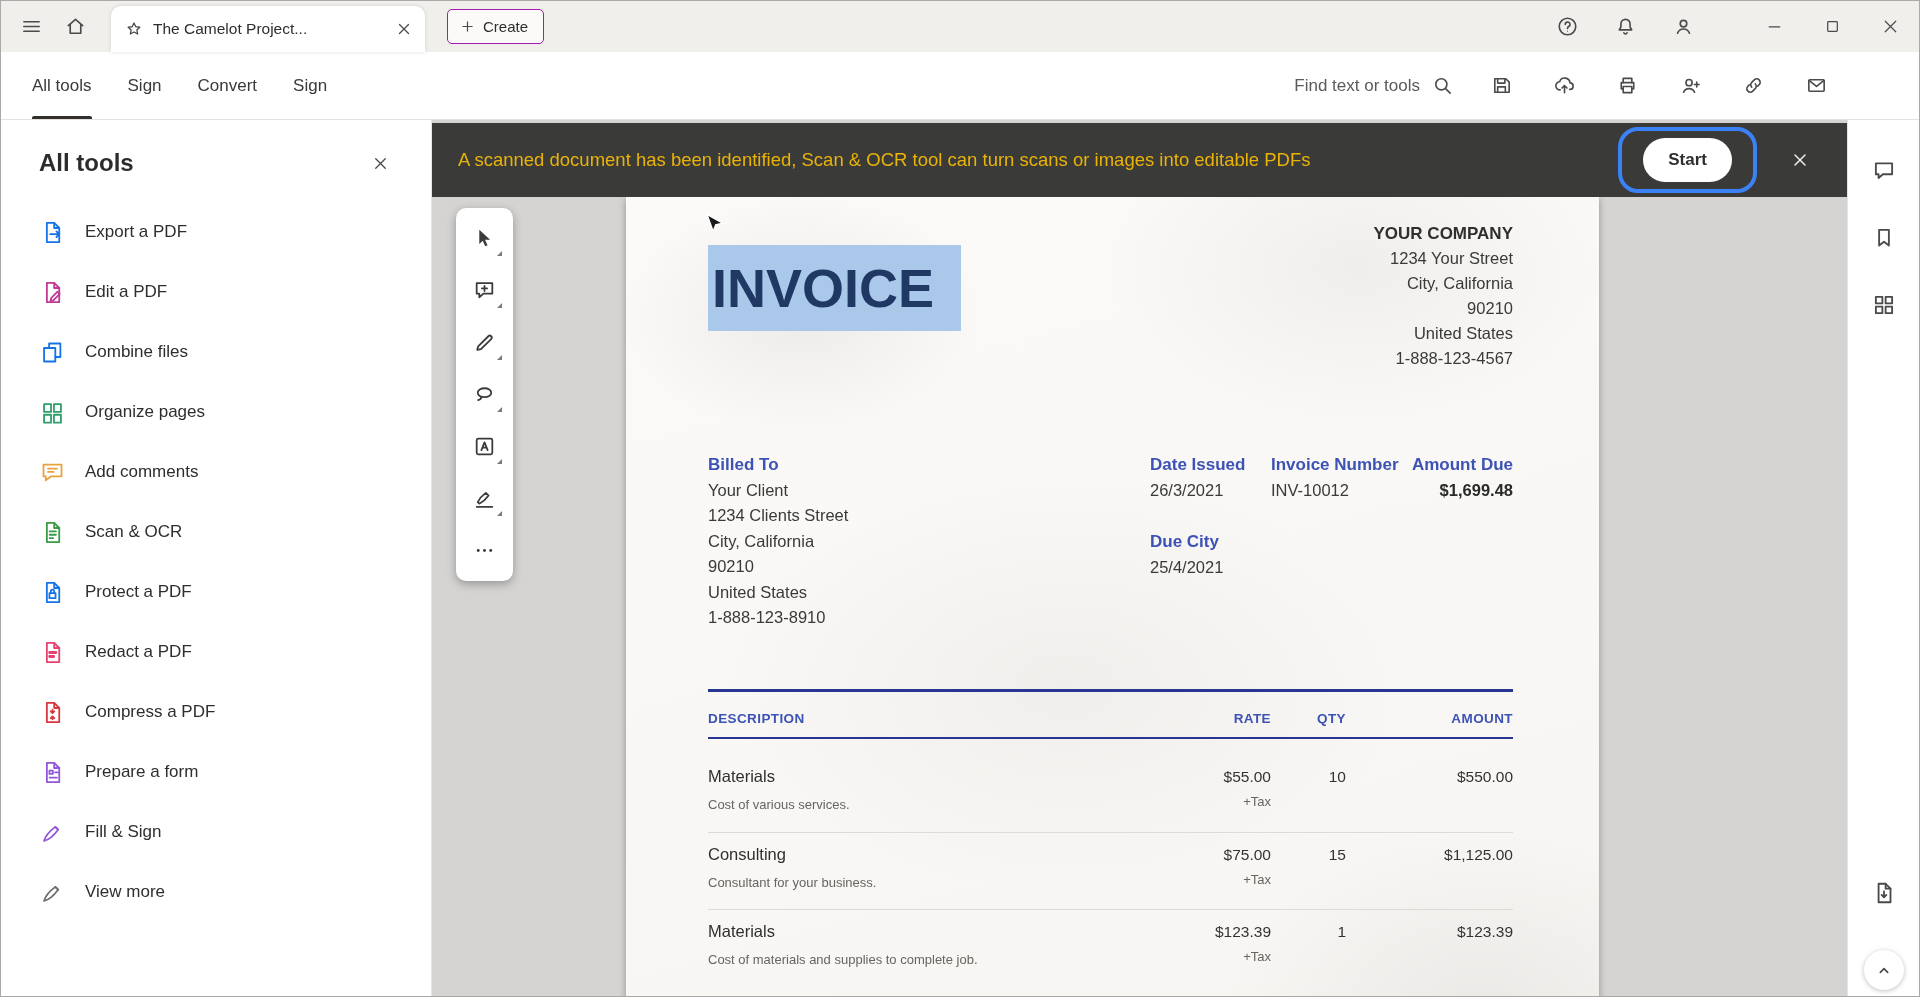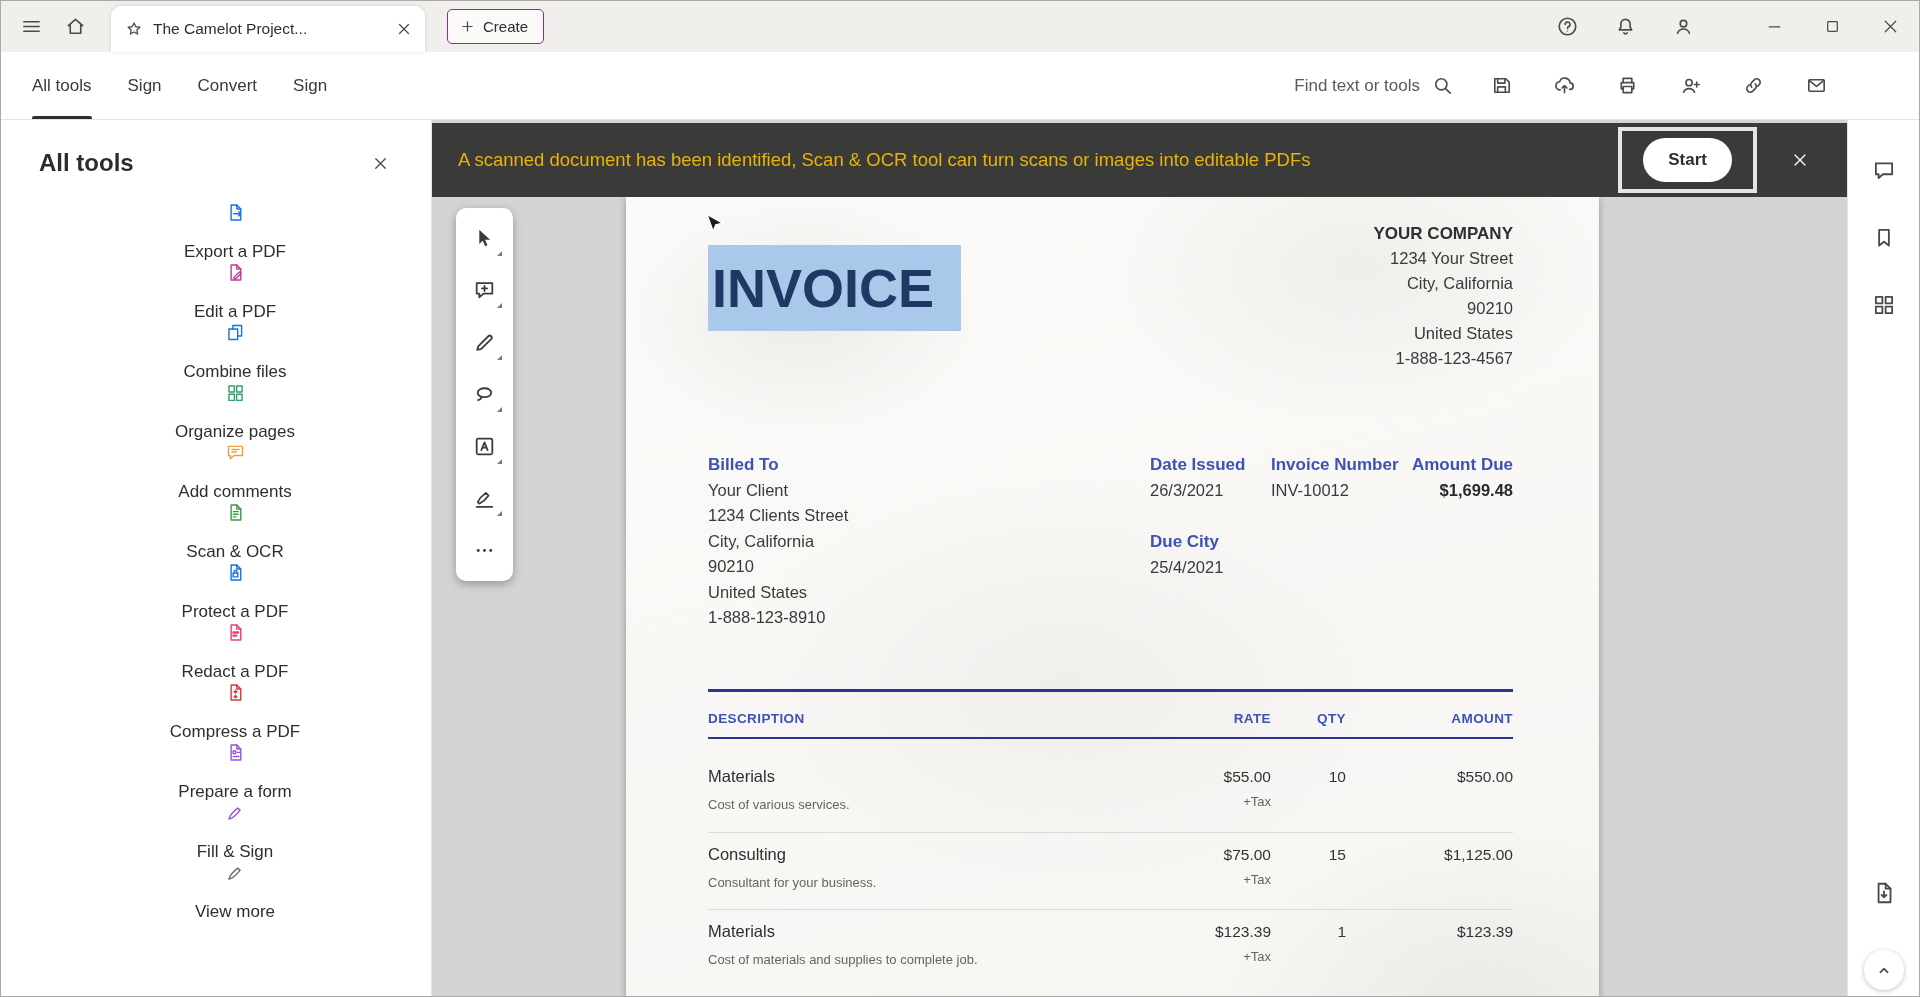--- a/index.html
+++ b/index.html
@@ -38,28 +38,28 @@
   
   #main { display:flex; height:878px; }
 
   
   #tools-panel { width:431px; background:#fff; border-right:1px solid #E6E3E0; }
   .panel-head { display:flex; align-items:center; justify-content:space-between; padding:28px 36px 12px 38px; }
   .panel-title { font-size:24px; font-weight:bold; color:#2C2C2C; }
   .panel-close { width:30px; height:30px; display:flex; align-items:center; justify-content:center; cursor:pointer; }
   .panel-close svg { width:19px; height:19px; }
   .tool-list { margin-top:12px; }
-  .tool-item { display:flex; align-items:center; gap:19px; height:60px; padding-left:38px; font-size:17px; color:#2E2E2E; cursor:pointer;flex-direction:column; }
+  .tool-item { display:flex; align-items:center; gap:19px; height:60px; padding-left:38px; font-size:17px; color:#2E2E2E; cursor:pointer; }
 
   
   #viewer { flex:1; position:relative; background:#D5D4D2; overflow:hidden; }
 
   .banner { position:absolute; top:3px; left:0; right:0; height:74px; background:#3A3A39; display:flex; align-items:center; padding:0 30px 0 26px; z-index:5; }
   .banner-msg { color:#eab308; font-size:18.5px; }
-  .coach { margin-left:auto; border:4px solid #e5e5e5; border-radius:0; padding:7px 21px; display:flex; align-items:flex-end; }
+  .coach { margin-left:auto; border:4px solid #3b82f6; border-radius:20px; padding:7px 21px; display:flex; align-items:flex-end; }
   .start-btn { background:#FFFFFF; color:#2E2E2E; border:none; border-radius:22px; height:44px; padding:0 25px; font-size:17px; font-weight:bold; cursor:pointer; }
   .banner-close { margin-left:26px; width:34px; height:34px; display:flex; align-items:center; justify-content:center; cursor:pointer; }
   .banner-close svg { stroke:#F2F2F2; width:20px; height:20px; }
 
   
   .float-toolbar { position:absolute; left:24px; top:88px; width:57px; background:#fff; border-radius:10px; box-shadow:0 3px 10px rgba(0,0,0,0.30); padding:9px 0; display:flex; flex-direction:column; align-items:center; gap:9px; z-index:4; }
   .ft-btn { position:relative; width:43px; height:43px; border-radius:6px; display:flex; align-items:center; justify-content:center; cursor:pointer; }
   .ft-btn svg { width:25px; height:25px; stroke:#3B3B3B; fill:none; stroke-width:1.7; stroke-linecap:round; stroke-linejoin:round; }
   .ft-btn.flyout::after { content:""; position:absolute; right:4px; bottom:4px; border-left:5px solid transparent; border-bottom:5px solid #7A7A7A; }
 

